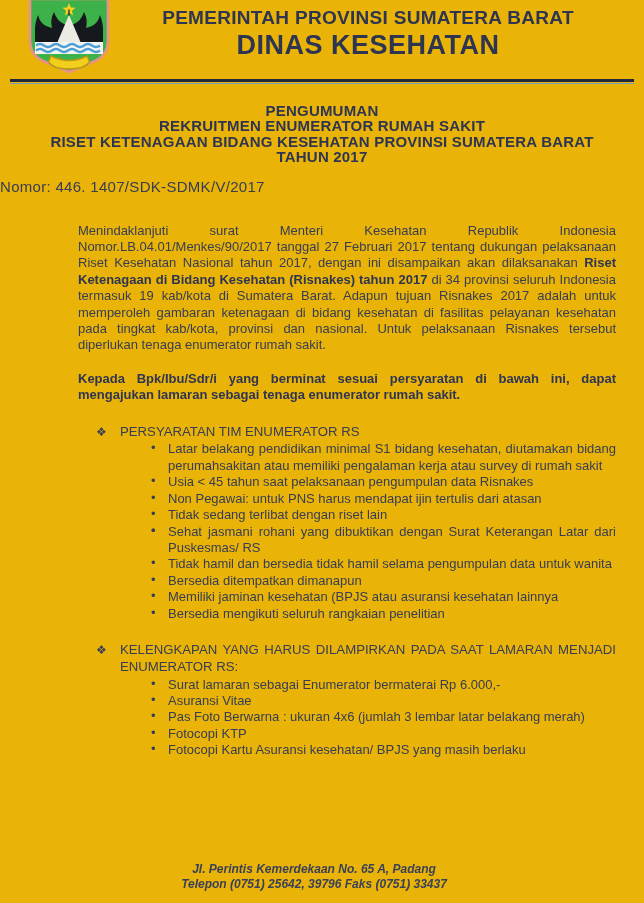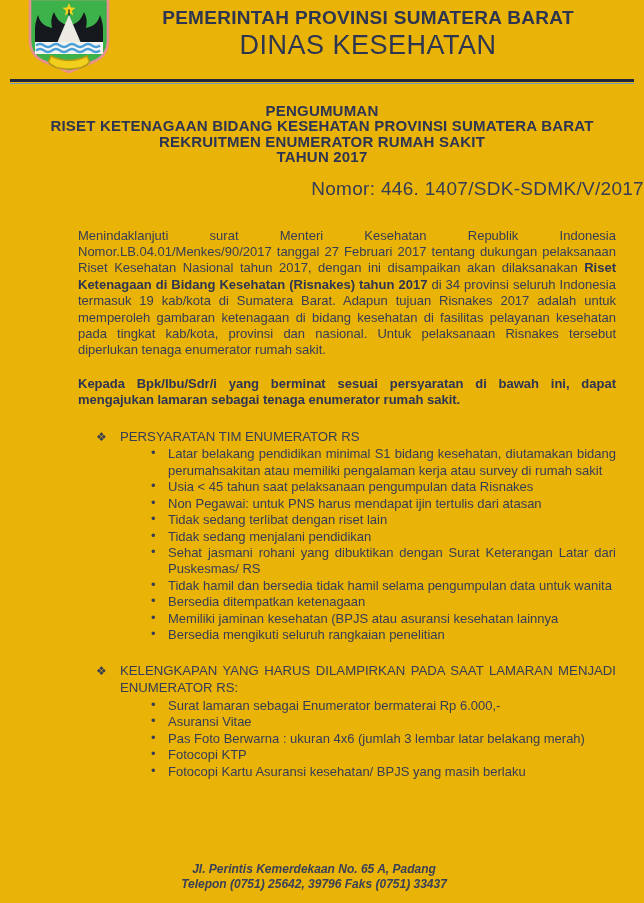--- a/index.html
+++ b/index.html
@@ -10,32 +10,32 @@
     background:#eab308;
     font-family:"Liberation Sans", sans-serif;
     color:#363d55;
     overflow:hidden;
   }
   
   .letterhead { display:flex; align-items:flex-start; padding:0 22px 0 24px; height:79px; }
   .crest { width:90px; height:76px; flex:0 0 auto; margin-top:-2px; }
   .head-text { flex:1 1 auto; text-align:center; padding-top:7px; color:#2d3550; }
   .head-gov { font-size:19px; font-weight:bold; letter-spacing:.3px; }
-  .head-agency { font-size:27px; font-weight:normal; letter-spacing:.5px; margin-top:1px; }
+  .head-agency { font-size:27px; font-weight:bold; letter-spacing:.5px; margin-top:1px; }
   
   .rule {
     margin:0 10px; height:1px;
     border-top:3px solid #23293a;
     border-bottom:1px solid #6f9fc0;
   }
   
   .title-block { margin-top:19px; text-align:center; font-weight:bold;
     font-size:15px; line-height:15.4px; color:#2e3552; letter-spacing:.2px; }
-  .nomor { margin-top:13px; text-align:right; font-weight:normal;
-    font-size:19px; color:#363d55; letter-spacing:.3px; }
+  .nomor { margin-top:13px; text-align:left; font-weight:normal;
+    font-size:15px; color:#363d55; letter-spacing:.3px; }
   
   .body { margin:28px 28px 0 78px; font-size:13px; line-height:16.4px; text-align:justify; }
   .body p { margin:0; }
   .para-invite { margin-top:17px !important; font-weight:bold; color:#2e3552; }
   b,strong { color:#2e3552; }
   .section { margin-top:20px; }
   .sec-head { position:relative; padding-left:42px; font-size:13.2px;
     color:#363d55; text-align:justify; line-height:16.8px; }
   .sec-diamond { position:absolute; left:18px; top:0; font-size:12px; }
   .items { list-style:none; margin:1px 0 0 0; padding:0; }
@@ -73,46 +73,46 @@
     <div class="head-text">
       <div class="head-gov">PEMERINTAH PROVINSI SUMATERA BARAT</div>
       <div class="head-agency">DINAS KESEHATAN</div>
     </div>
   </div>
 
   <div class="rule"></div>
 
   <div class="title-block">
     <div>PENGUMUMAN</div>
+    <div>REKRUITMEN ENUMERATOR RUMAH SAKIT</div>
     <div>RISET KETENAGAAN BIDANG KESEHATAN PROVINSI SUMATERA BARAT</div>
-    <div>REKRUITMEN ENUMERATOR RUMAH SAKIT</div>
     <div>TAHUN 2017</div>
   </div>
   <div class="nomor">Nomor: 446. 1407/SDK-SDMK/V/2017</div>
 
   <div class="body">
 
     <p><span>Menindaklanjuti surat Menteri Kesehatan Republik Indonesia Nomor.LB.04.01/Menkes/90/2017 tanggal 27 Februari 2017 tentang dukungan pelaksanaan Riset Kesehatan Nasional tahun 2017, dengan ini disampaikan akan dilaksanakan </span><strong>Riset Ketenagaan di Bidang Kesehatan (Risnakes) tahun 2017</strong><span> di 34 provinsi seluruh Indonesia termasuk 19 kab/kota di Sumatera Barat. Adapun tujuan Risnakes 2017 adalah  untuk memperoleh gambaran ketenagaan di bidang kesehatan di fasilitas pelayanan kesehatan pada tingkat kab/kota, provinsi dan nasional. Untuk pelaksanaan Risnakes tersebut diperlukan tenaga enumerator rumah sakit.</span></p>
 
     <p class="para-invite">Kepada Bpk/Ibu/Sdr/i  yang berminat sesuai persyaratan di bawah ini, dapat mengajukan lamaran sebagai tenaga enumerator rumah sakit.</p>
 
     <div class="section">
       <div class="sec-head">
         <span class="sec-diamond">❖</span>
         <span>PERSYARATAN TIM ENUMERATOR RS</span>
       </div>
       <ul class="items">
         <li><span class="dot">•</span><span>Latar belakang pendidikan minimal S1 bidang kesehatan, diutamakan bidang perumahsakitan atau memiliki pengalaman kerja atau survey di rumah sakit</span></li>
         <li><span class="dot">•</span><span>Usia &lt; 45 tahun saat pelaksanaan pengumpulan data Risnakes</span></li>
         <li><span class="dot">•</span><span>Non Pegawai: untuk PNS harus mendapat ijin tertulis dari atasan</span></li>
         <li><span class="dot">•</span><span>Tidak sedang terlibat dengan riset lain</span></li>
-        <li><span class="dot">•</span><span>Tidak sedang menjalani pendidikan</span></li>
+        <li><span class="dot">•</span></li>
         <li><span class="dot">•</span><span>Sehat jasmani rohani yang dibuktikan dengan Surat Keterangan Latar dari Puskesmas/ RS</span></li>
         <li><span class="dot">•</span><span>Tidak hamil dan bersedia tidak hamil selama pengumpulan data untuk wanita</span></li>
-        <li><span class="dot">•</span><span>Bersedia ditempatkan ketenagaan</span></li>
+        <li><span class="dot">•</span><span>Bersedia ditempatkan dimanapun</span></li>
         <li><span class="dot">•</span><span>Memiliki jaminan kesehatan (BPJS atau asuransi kesehatan lainnya</span></li>
         <li><span class="dot">•</span><span>Bersedia mengikuti seluruh rangkaian penelitian</span></li>
       </ul>
     </div>
 
     <div class="section">
       <div class="sec-head">
         <span class="sec-diamond">❖</span>
         <span>KELENGKAPAN YANG HARUS DILAMPIRKAN PADA SAAT LAMARAN MENJADI ENUMERATOR RS:</span>
       </div>

